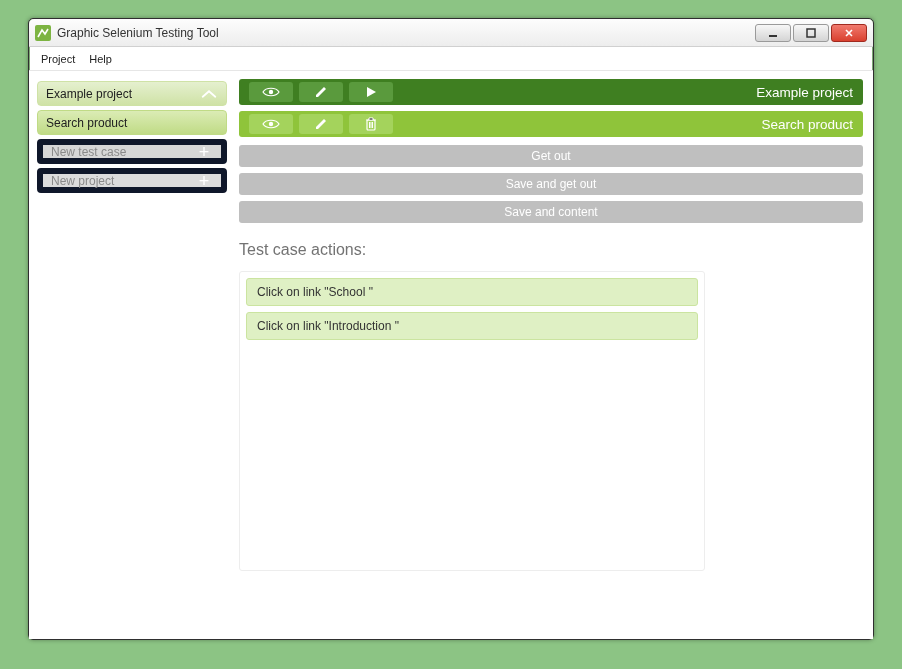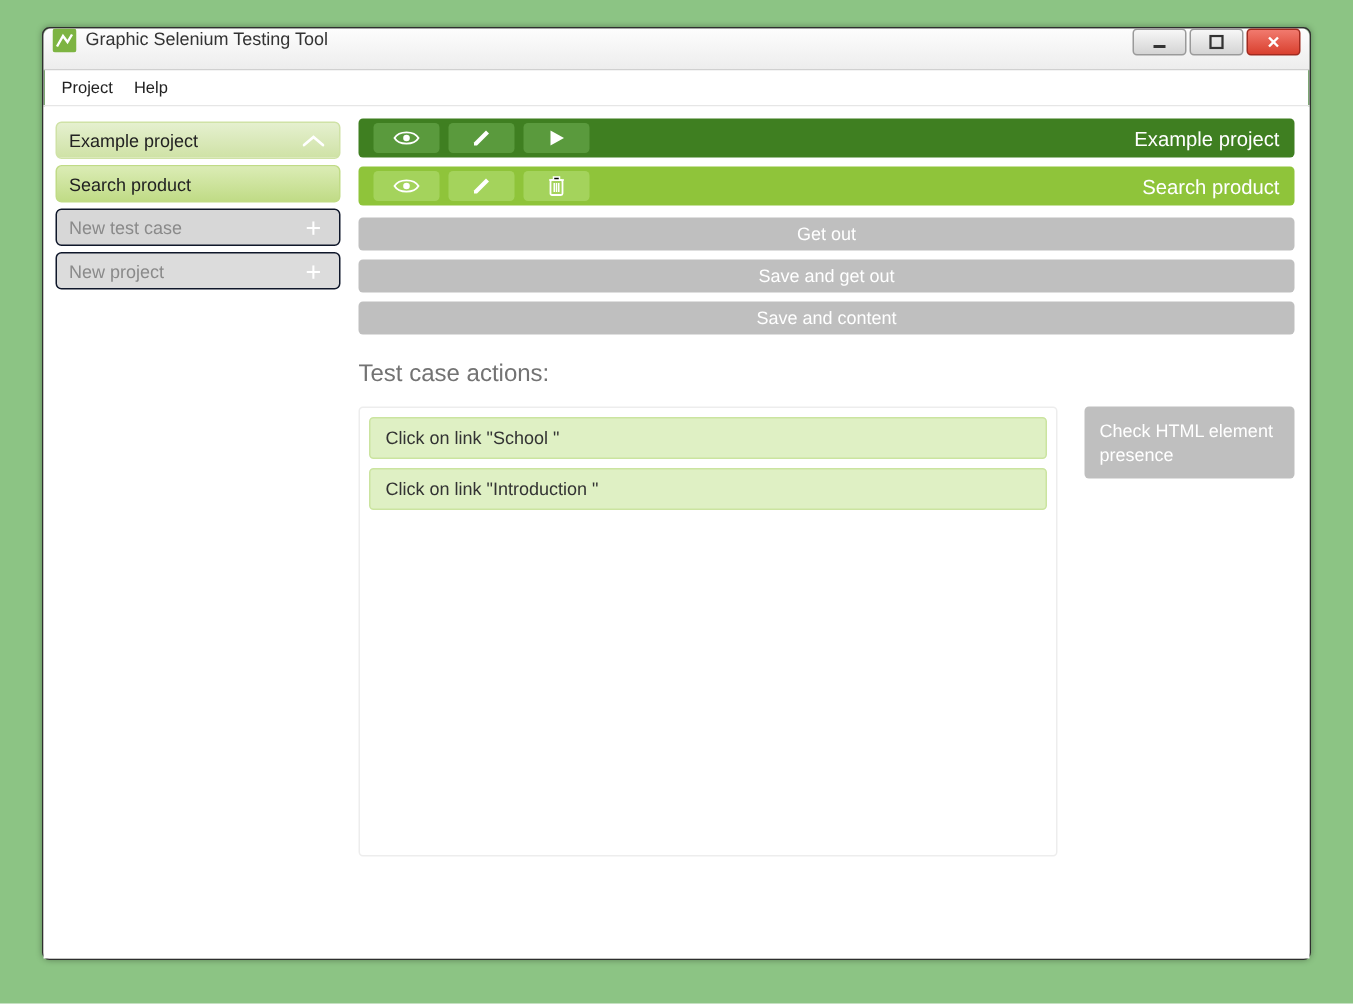--- a/index.html
+++ b/index.html
@@ -8,21 +8,21 @@
   .window {
     position: absolute; left: 28px; top: 18px; width: 846px; height: 622px;
     background: #fff; border: 1px solid #2f2f2f; border-radius: 5px;
     box-shadow: 0 0 4px rgba(0,0,0,.35), inset 0 0 0 1px #7da874;
     display: flex; flex-direction: column;
   }
 
   
   .titlebar {
     height: 28px; background: linear-gradient(#fdfdfd,#ededed);
-    border-bottom: 1px solid #d0d0d0; display: flex; 
+    border-bottom: 1px solid #d0d0d0; display: flex; align-items: center;
     padding: 0 6px; border-radius: 5px 5px 0 0;
   }
   .titlebar .app-icon { width:16px;height:16px;margin-right:6px;display:flex;align-items:center;justify-content:center;}
   .titlebar .title { font-size: 12px; color:#333; flex:1; }
   .winbtns { display:flex; gap:2px; }
   .winbtn { width:36px; height:18px; border:1px solid #9a9a9a; border-radius:3px;
             display:flex;align-items:center;justify-content:center; font-size:10px;
             background:linear-gradient(#f7f7f7,#d4d4d4); cursor:pointer; }
   .winbtn.close { background:linear-gradient(#f17a6e,#d9402f); border-color:#a02a1f; color:#fff;}
   .winbtn svg { width:10px;height:10px;}
@@ -36,21 +36,21 @@
   .body { flex:1; display:flex; padding:8px 10px 10px 8px; gap:12px; background:#fff; }
 
   
   .sidebar { width:190px; display:flex; flex-direction:column; gap:4px; padding-top:2px; }
   .side-item { height:25px; border-radius:4px; display:flex; align-items:center;
                padding:0 8px; font-size:12px; position:relative; cursor:pointer;}
   .side-item .side-icon { position:absolute; right:6px; top:0; bottom:0; width:22px;
                           display:flex; align-items:center; justify-content:center; }
   .side-l1 { background:linear-gradient(#e5f0cf,#cfe2a6); color:#222; border:1px solid #cfe2a6;}
   .side-l2 { background:linear-gradient(#dbecb5,#c0db86); color:#222; border:1px solid #c0db86;}
-  .side-new { background:#d7d7d7; color:#8a8a8a; border:1px solid #0f172a;}
+  .side-new { background:#d7d7d7; color:#8a8a8a; border:6px solid #0f172a;}
   .side-new.alt { background:#dcdcdc; }
   .chev { width:18px;height:12px;}
   .plus { color:#fff; font-size:18px; font-weight:300; line-height:0; }
 
   
   .main { flex:1; display:flex; flex-direction:column; gap:6px; }
 
   .bar { height:26px; border-radius:3px; display:flex; align-items:center; padding:0 10px;}
   .bar-dark { background:#3f7f21; color:#fff; }
   .bar-light{ background:#8fc43a; color:#fff; }
@@ -194,19 +194,18 @@
       </div>
 
       <div class="section-label">Test case actions:</div>
 
       <div class="actions-wrap">
         <div class="actions-panel">
           <div class="action-item">Click on link "School "</div>
           <div class="action-item">Click on link "Introduction "</div>
         </div>
         <div class="check-col">
-          <div class="check-btn">Check HTML element presence</div>
         </div>
       </div>
 
     </div>
   </div>
 </div>
 
 </body></html>

